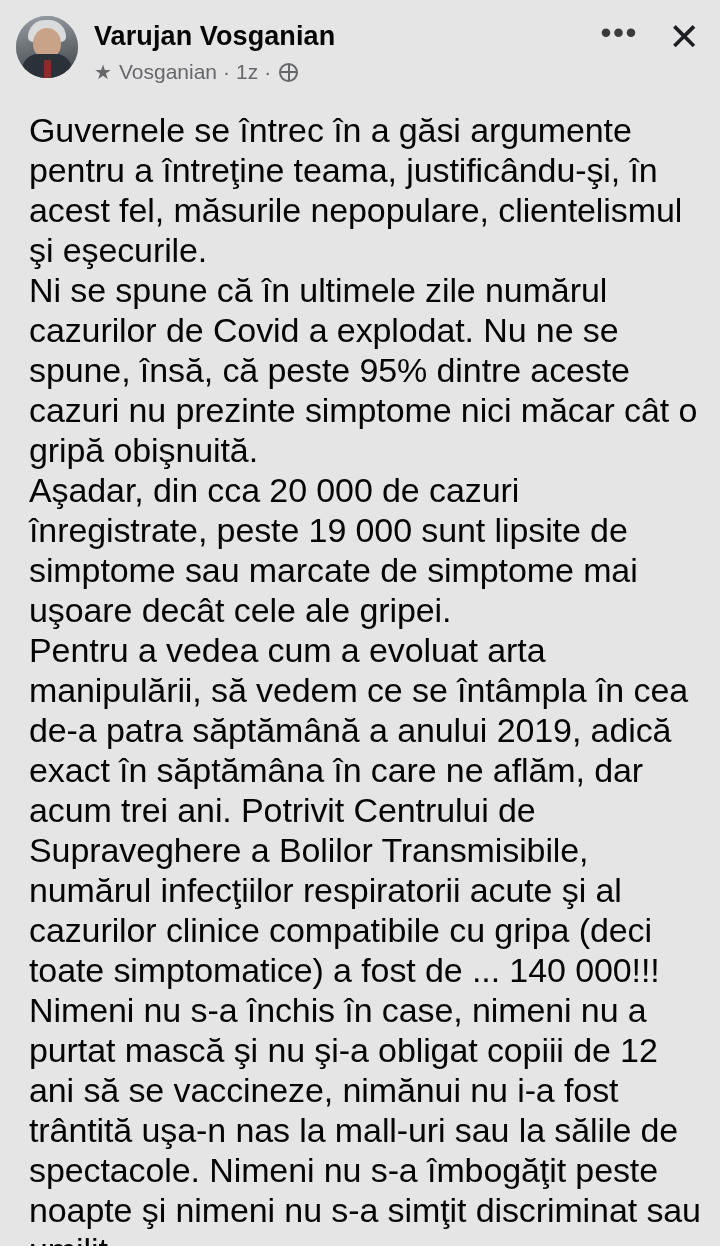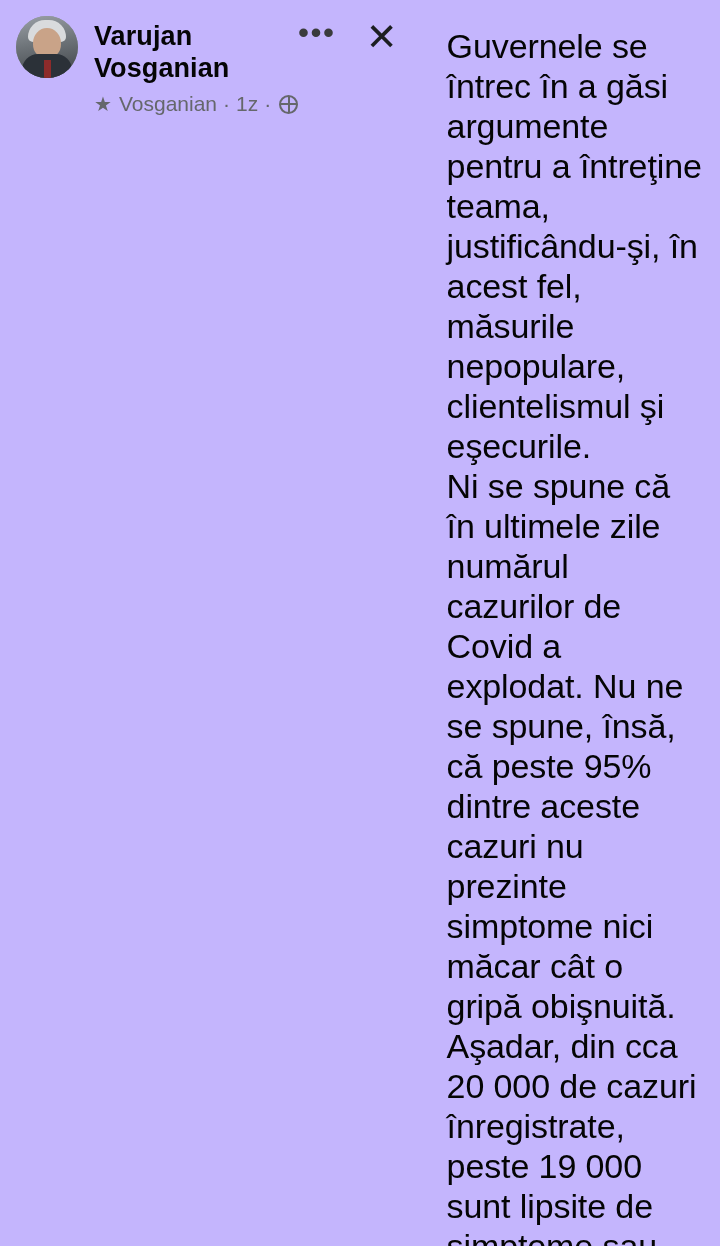--- a/index.html
+++ b/index.html
@@ -11,23 +11,23 @@
     width: 720px;
     height: 1246px;
     font-family: "Liberation Sans", sans-serif;
     color: #050505;
     overflow: hidden;
   }
   .post {
     width: 720px;
     height: 1246px;
     box-sizing: border-box;
-    background: #c4b5fd;
-    display: flex;
-    flex-direction: row;
+    background: #e5e5e5;
+    display: flex;
+    flex-direction: column;
   }
   .post-header {
     display: flex;
     align-items: flex-start;
     padding: 16px 16px 0 16px;
     position: relative;
   }
   .avatar {
     width: 62px;
     height: 62px;

